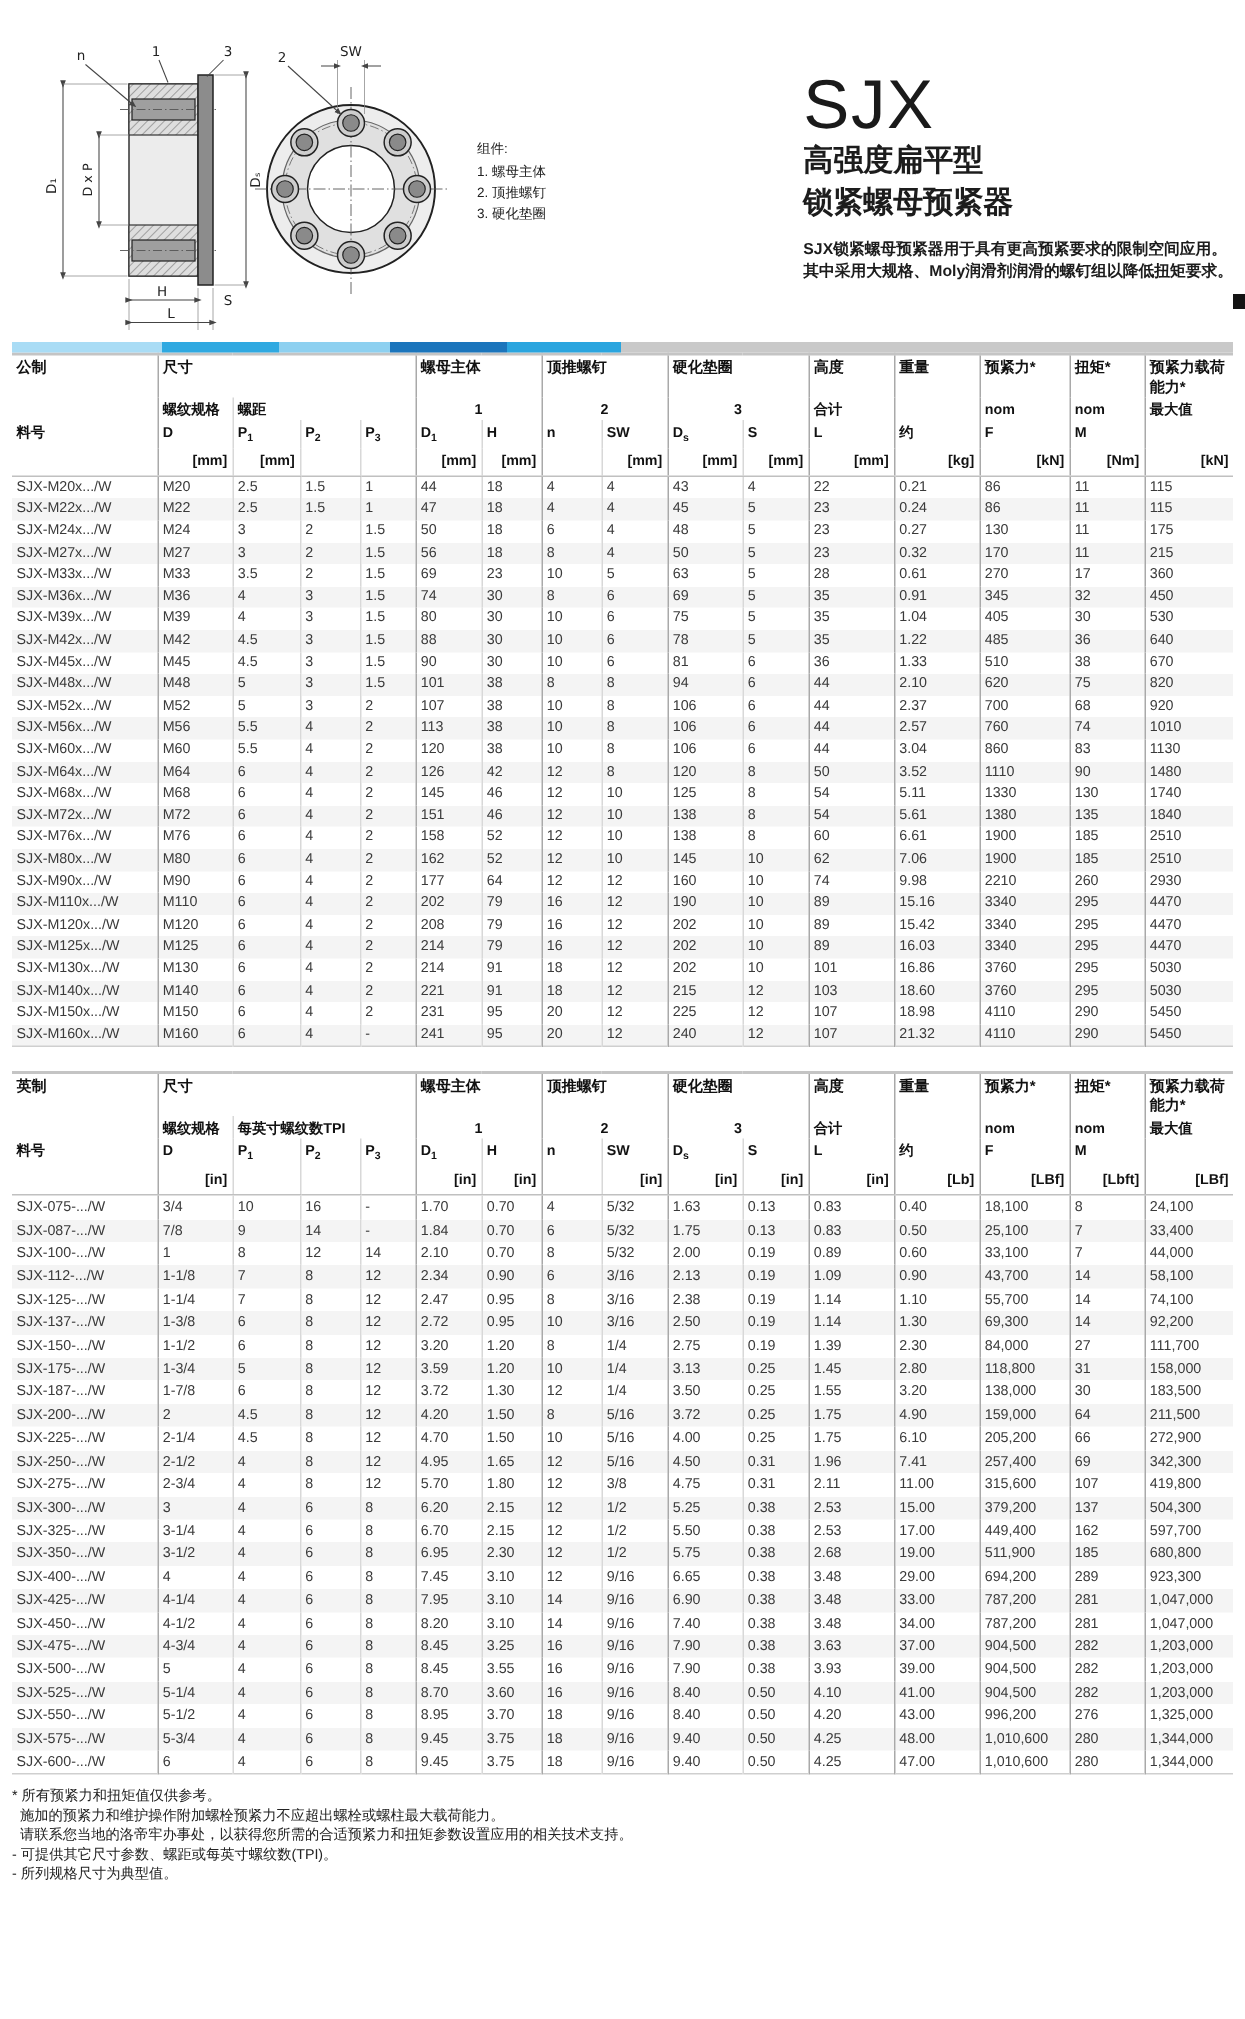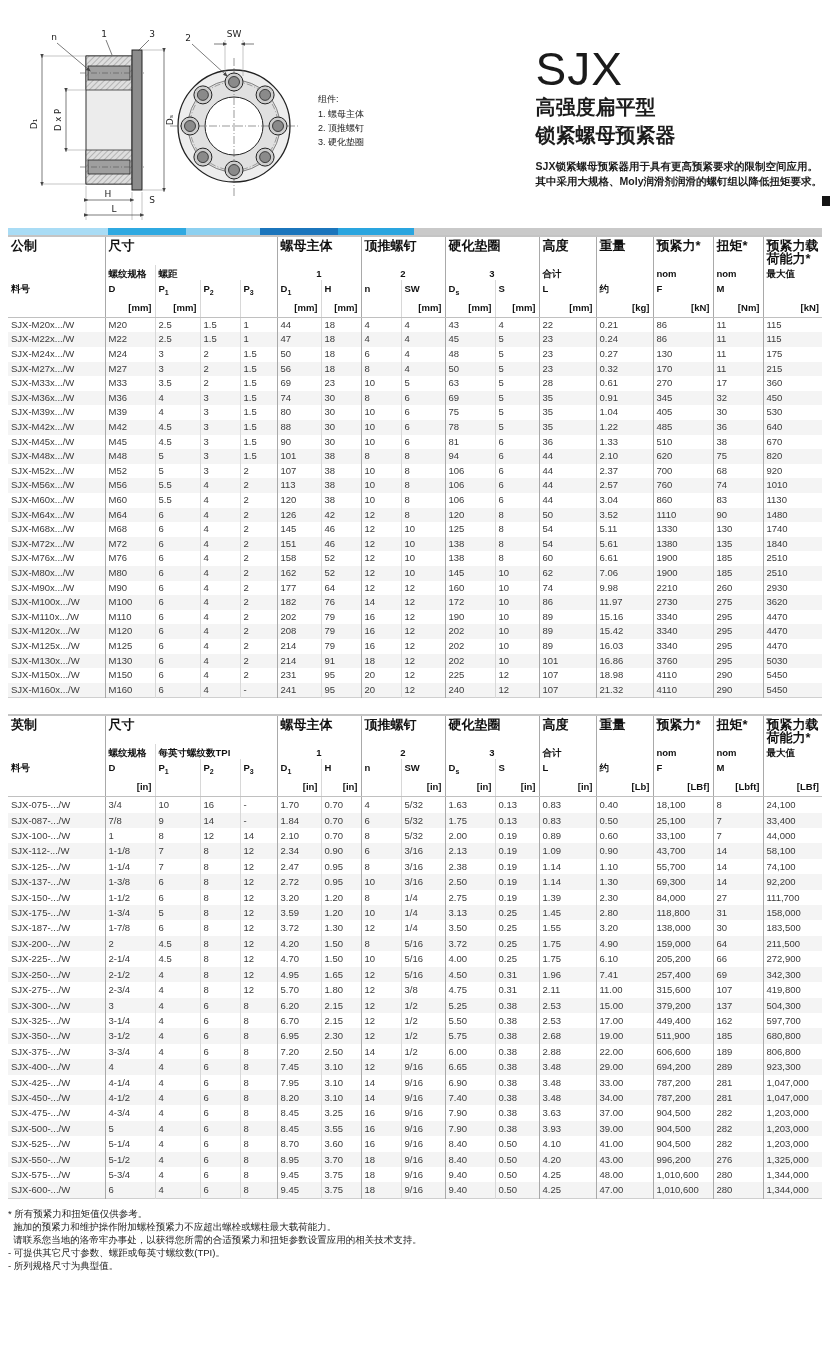--- a/index.html
+++ b/index.html
@@ -22,21 +22,21 @@
   
   .top-bar { display:flex; height:7px; margin:0 8px; }
   .top-bar div { height:7px; }
 
   
   .data-table { border-collapse:collapse; table-layout:fixed; width:814px; margin:0 8px;
                 font-size:9.5px; border-top:2px solid #c4c4c4; border-bottom:1px solid #cfcfcf; }
   .data-table th, .data-table td { padding:0 3px; text-align:left; font-weight:normal;
                 overflow:hidden; white-space:nowrap; }
   .data-table thead th { font-weight:bold; color:#111; vertical-align:top; line-height:13px; padding-top:2px; }
-  .group-row th { font-size:13px; line-height:12px; padding-top:5px; }
+  .group-row th { font-size:10px; line-height:12px; padding-top:5px; }
   .sub-row th { padding-top:1px; }
   .sub-row .num { text-align:center; }
   .sym-row th { padding-top:3px; }
   .unit-row th { font-weight:normal; color:#4a4a4a; padding-bottom:3px;text-align:right; }
   .metric-table tbody td { line-height:14.6px; height:14.6px; }
   .imperial-table tbody td { line-height:15.4px; height:15.4px; }
   .body-row:nth-child(even) td { background:#f4f4f4; }
   tbody td { color:#3a3a3a; }
   sub { font-size:7px; }
 
@@ -631,38 +631,20 @@
           <td>12</td>
           <td>160</td>
           <td>10</td>
           <td>74</td>
           <td>9.98</td>
           <td>2210</td>
           <td>260</td>
           <td>2930</td>
         </tr>
         <tr class="cells16 body-row">
-          <td>SJX-M100x.../W</td>
-          <td>M100</td>
-          <td>6</td>
-          <td>4</td>
-          <td>2</td>
-          <td>182</td>
-          <td>76</td>
-          <td>14</td>
-          <td>12</td>
-          <td>172</td>
-          <td>10</td>
-          <td>86</td>
-          <td>11.97</td>
-          <td>2730</td>
-          <td>275</td>
-          <td>3620</td>
-        </tr>
-        <tr class="cells16 body-row">
           <td>SJX-M110x.../W</td>
           <td>M110</td>
           <td>6</td>
           <td>4</td>
           <td>2</td>
           <td>202</td>
           <td>79</td>
           <td>16</td>
           <td>12</td>
           <td>190</td>
@@ -716,20 +698,38 @@
           <td>4</td>
           <td>2</td>
           <td>214</td>
           <td>91</td>
           <td>18</td>
           <td>12</td>
           <td>202</td>
           <td>10</td>
           <td>101</td>
           <td>16.86</td>
+          <td>3760</td>
+          <td>295</td>
+          <td>5030</td>
+        </tr>
+        <tr class="cells16 body-row">
+          <td>SJX-M140x.../W</td>
+          <td>M140</td>
+          <td>6</td>
+          <td>4</td>
+          <td>2</td>
+          <td>221</td>
+          <td>91</td>
+          <td>18</td>
+          <td>12</td>
+          <td>215</td>
+          <td>12</td>
+          <td>103</td>
+          <td>18.60</td>
           <td>3760</td>
           <td>295</td>
           <td>5030</td>
         </tr>
         <tr class="cells16 body-row">
           <td>SJX-M150x.../W</td>
           <td>M150</td>
           <td>6</td>
           <td>4</td>
           <td>2</td>
@@ -1133,38 +1133,20 @@
           <td>1/2</td>
           <td>5.75</td>
           <td>0.38</td>
           <td>2.68</td>
           <td>19.00</td>
           <td>511,900</td>
           <td>185</td>
           <td>680,800</td>
         </tr>
         <tr class="cells16 body-row">
-          <td>SJX-375-.../W</td>
-          <td>3-3/4</td>
-          <td>4</td>
-          <td>6</td>
-          <td>8</td>
-          <td>7.20</td>
-          <td>2.50</td>
-          <td>14</td>
-          <td>1/2</td>
-          <td>6.00</td>
-          <td>0.38</td>
-          <td>2.88</td>
-          <td>22.00</td>
-          <td>606,600</td>
-          <td>189</td>
-          <td>806,800</td>
-        </tr>
-        <tr class="cells16 body-row">
           <td>SJX-400-.../W</td>
           <td>4</td>
           <td>4</td>
           <td>6</td>
           <td>8</td>
           <td>7.45</td>
           <td>3.10</td>
           <td>12</td>
           <td>9/16</td>
           <td>6.65</td>

